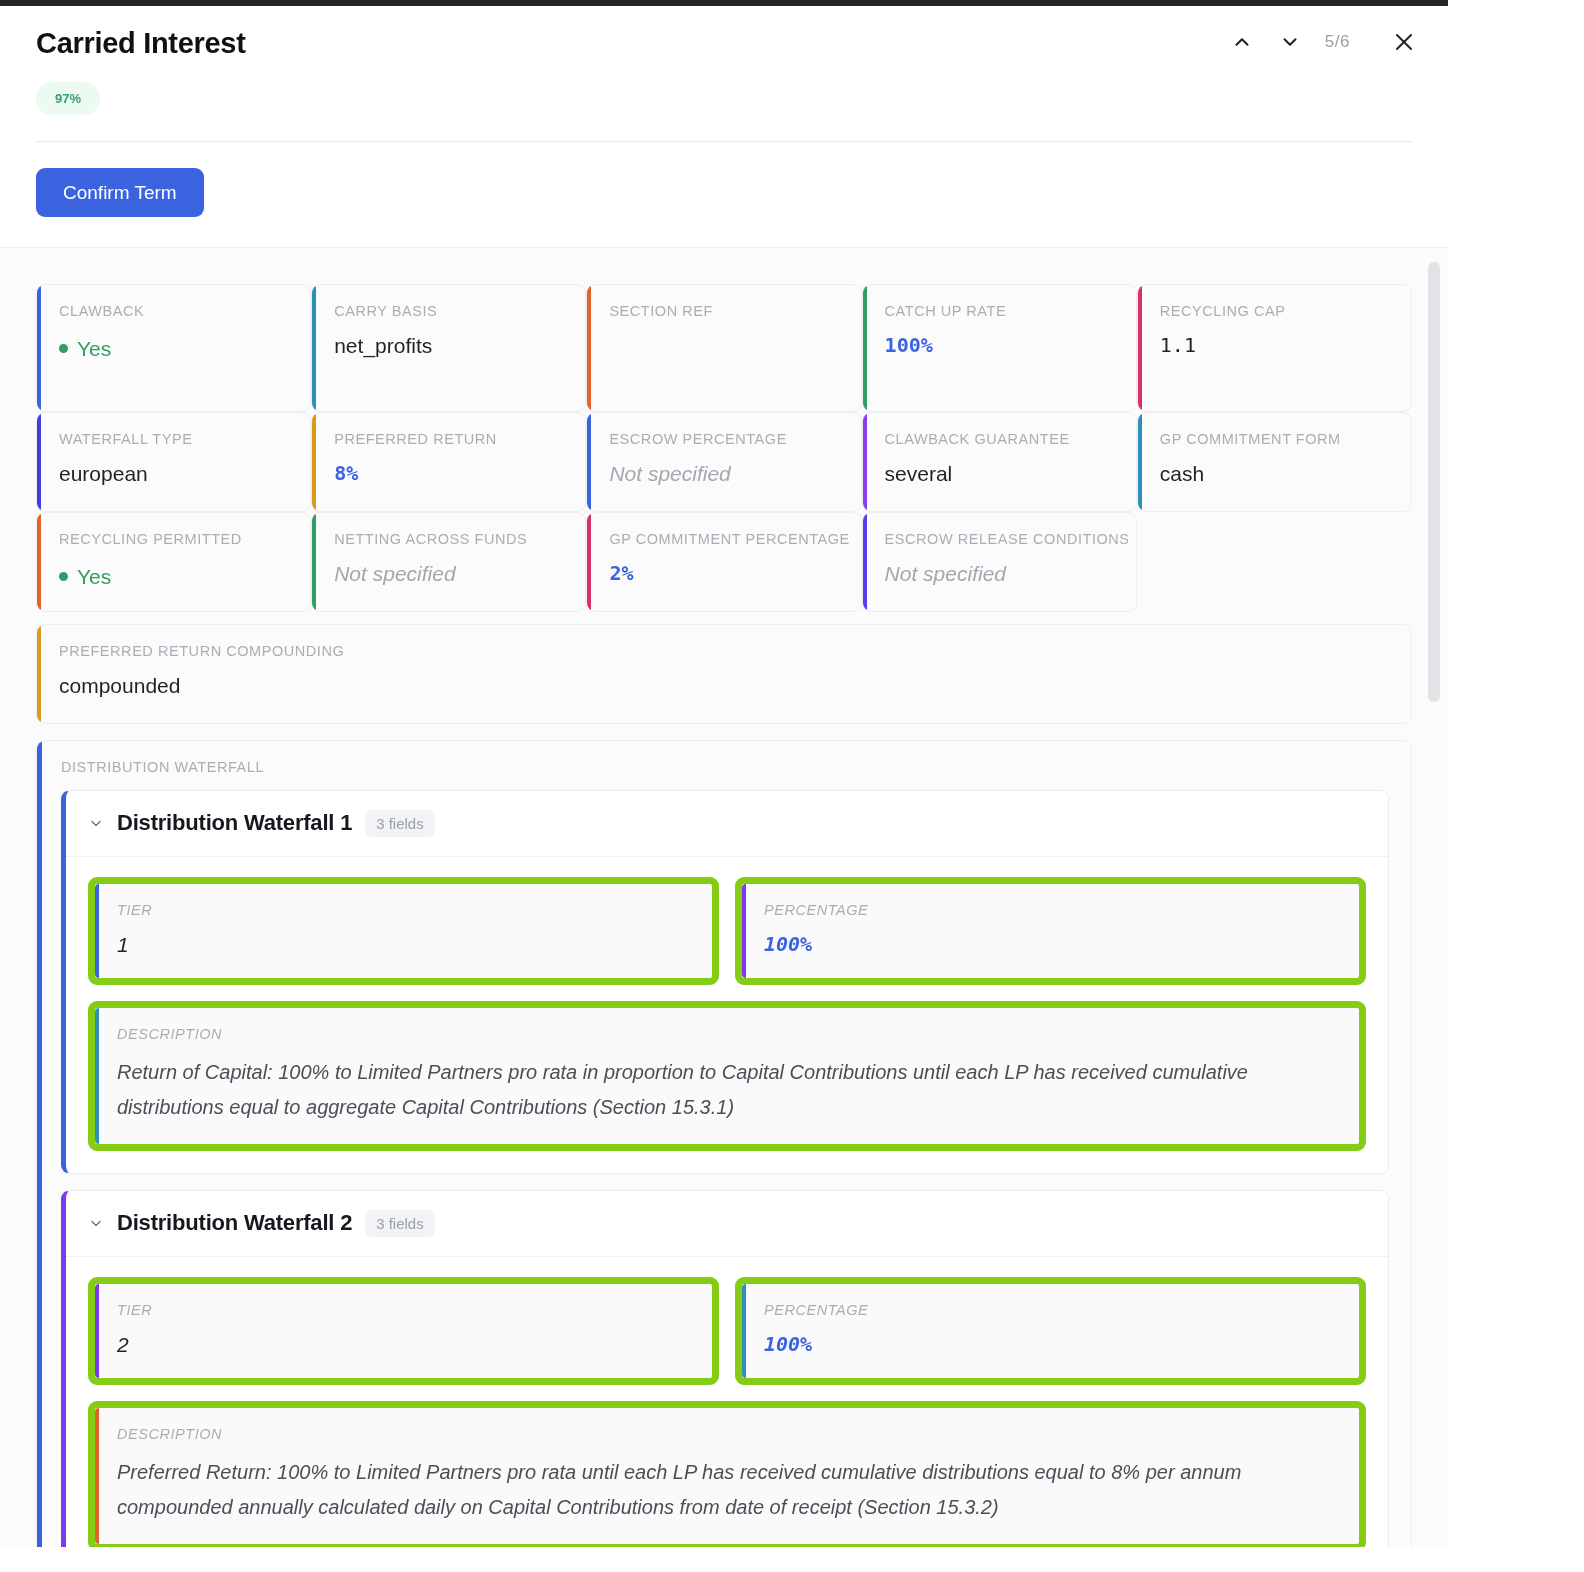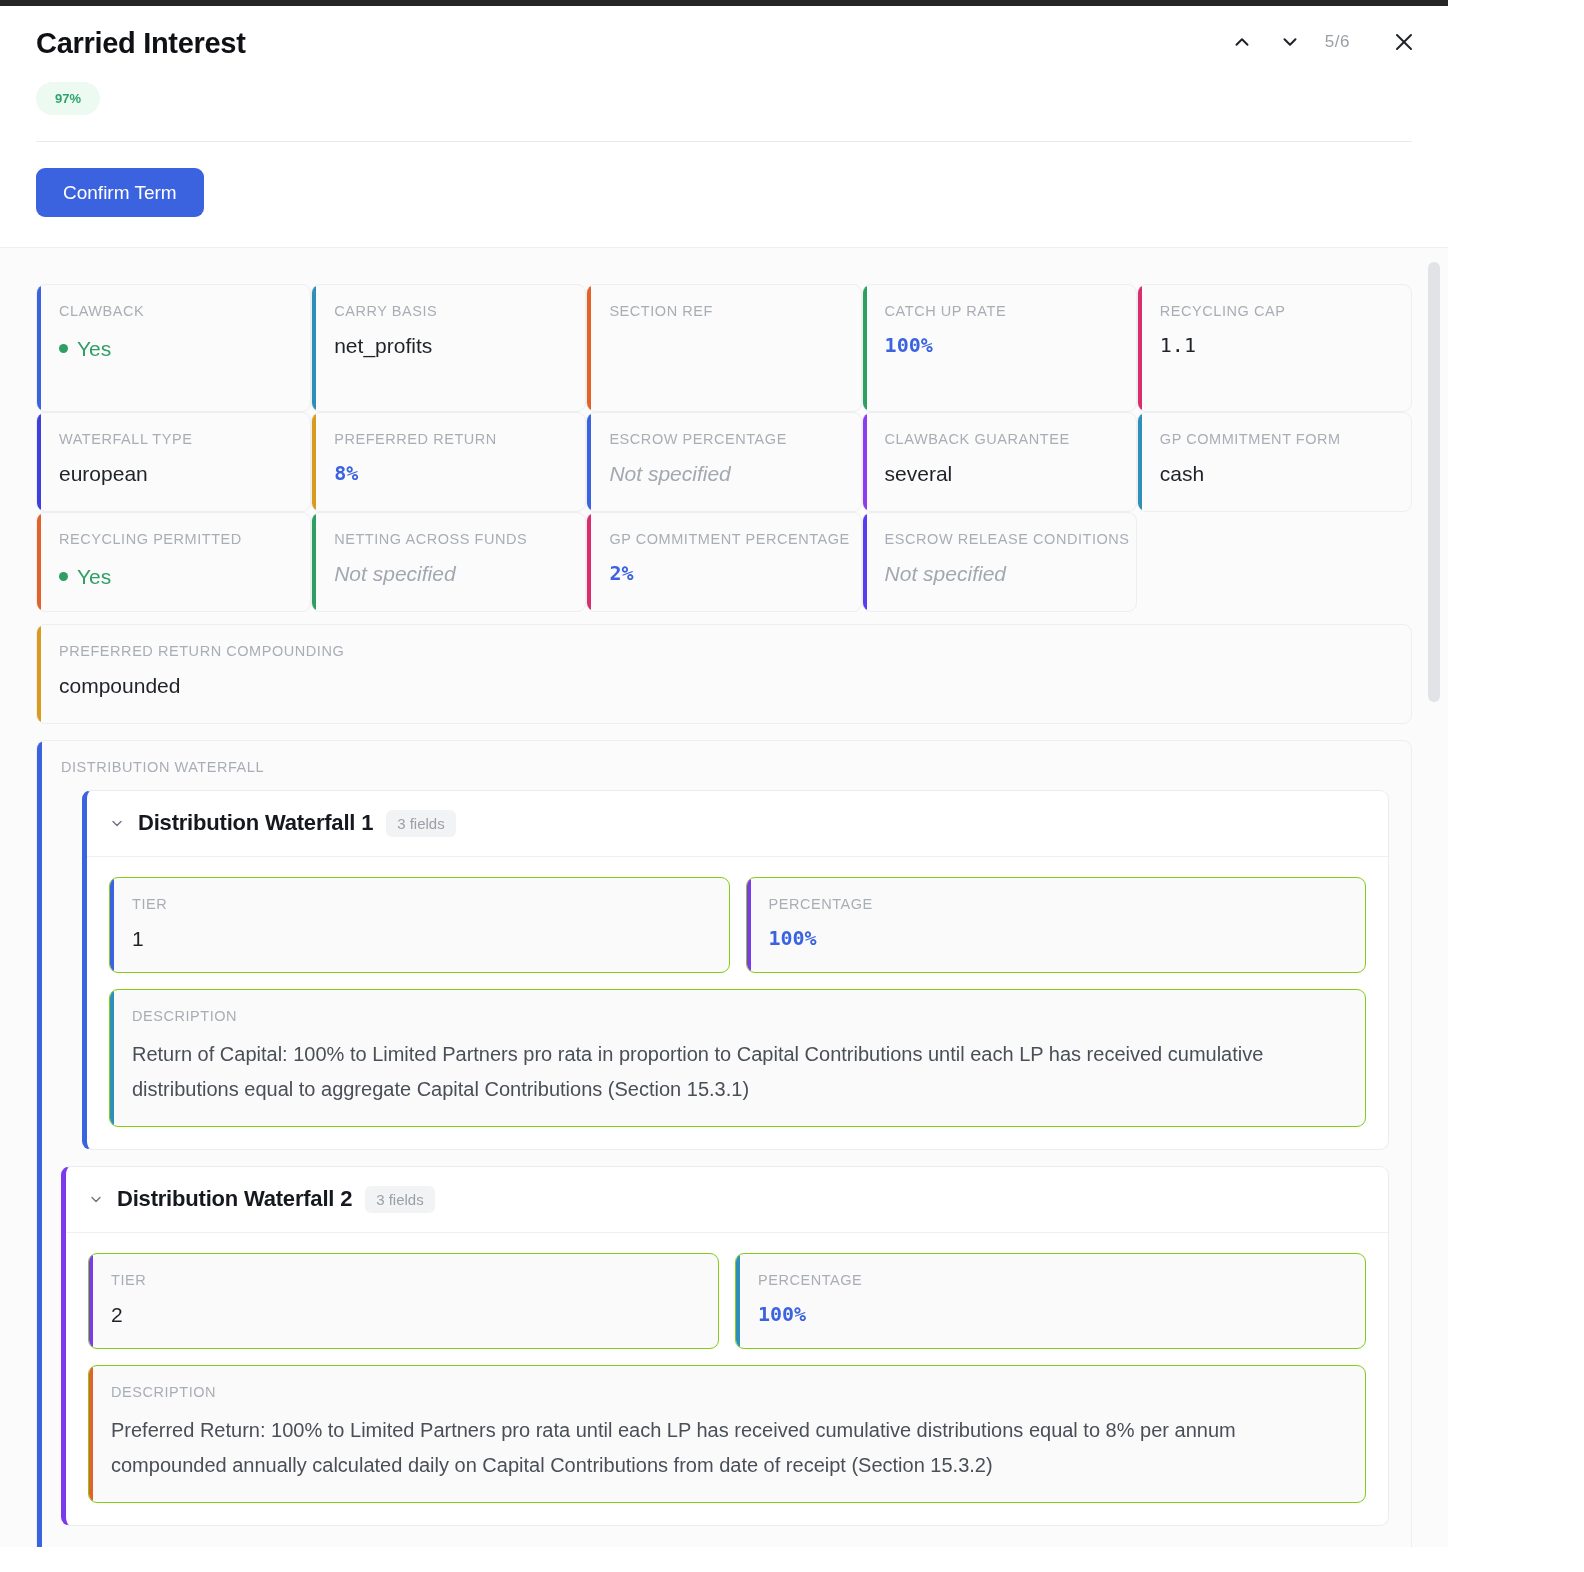--- a/index.html
+++ b/index.html
@@ -238,25 +238,26 @@
   .subgroup-body { padding: 20px 22px 22px 22px; }
 
   .sub-grid {
     display: grid;
     grid-template-columns: 1fr 1fr;
     gap: 16px;
   }
   .sub-card {
     position: relative;
     background: #fafafb;
-    border: 1px solid #84cc16;
+    border: 7px solid #84cc16;
     border-radius: 9px;
     padding: 18px 20px 20px 22px;
     overflow: hidden;
     min-height: 96px;
+    font-style: italic;
   }
   .sub-card::before {
     content: "";
     position: absolute;
     left: 0; top: 0; bottom: 0;
     width: 4px;
     border-radius: 9px 0 0 9px;
     background: var(--accent, #3b63e0);
   }
   .desc-card {
@@ -398,21 +399,21 @@
       </div>
 
     <div class="card full-card" id="full-card" style="--accent: #d99b1e;">
       <div class="card-label">PREFERRED RETURN COMPOUNDING</div>
       <div class="card-value">compounded</div>
     </div>
 
     <div class="group" id="wf-group" style="--accent: #3b63e0;">
       <div class="group-label">DISTRIBUTION WATERFALL</div>
       <div id="wf-items">
-          <div class="subgroup" style="border-left: 5px solid rgb(59, 99, 224); margin-left: 21px;">
+          <div class="subgroup" style="border-left: 5px solid rgb(59, 99, 224);">
             <div class="subgroup-head">
               <span class="chevron">
                 <svg width="17" height="17" viewBox="0 0 24 24" fill="none" stroke="currentColor" stroke-width="2" stroke-linecap="round" stroke-linejoin="round">
                   <polyline points="6 9 12 15 18 9"></polyline>
                 </svg>
               </span>
               <span class="subgroup-title">Distribution Waterfall 1</span>
               <span class="field-pill">3 fields</span>
             </div>
             <div class="subgroup-body">

